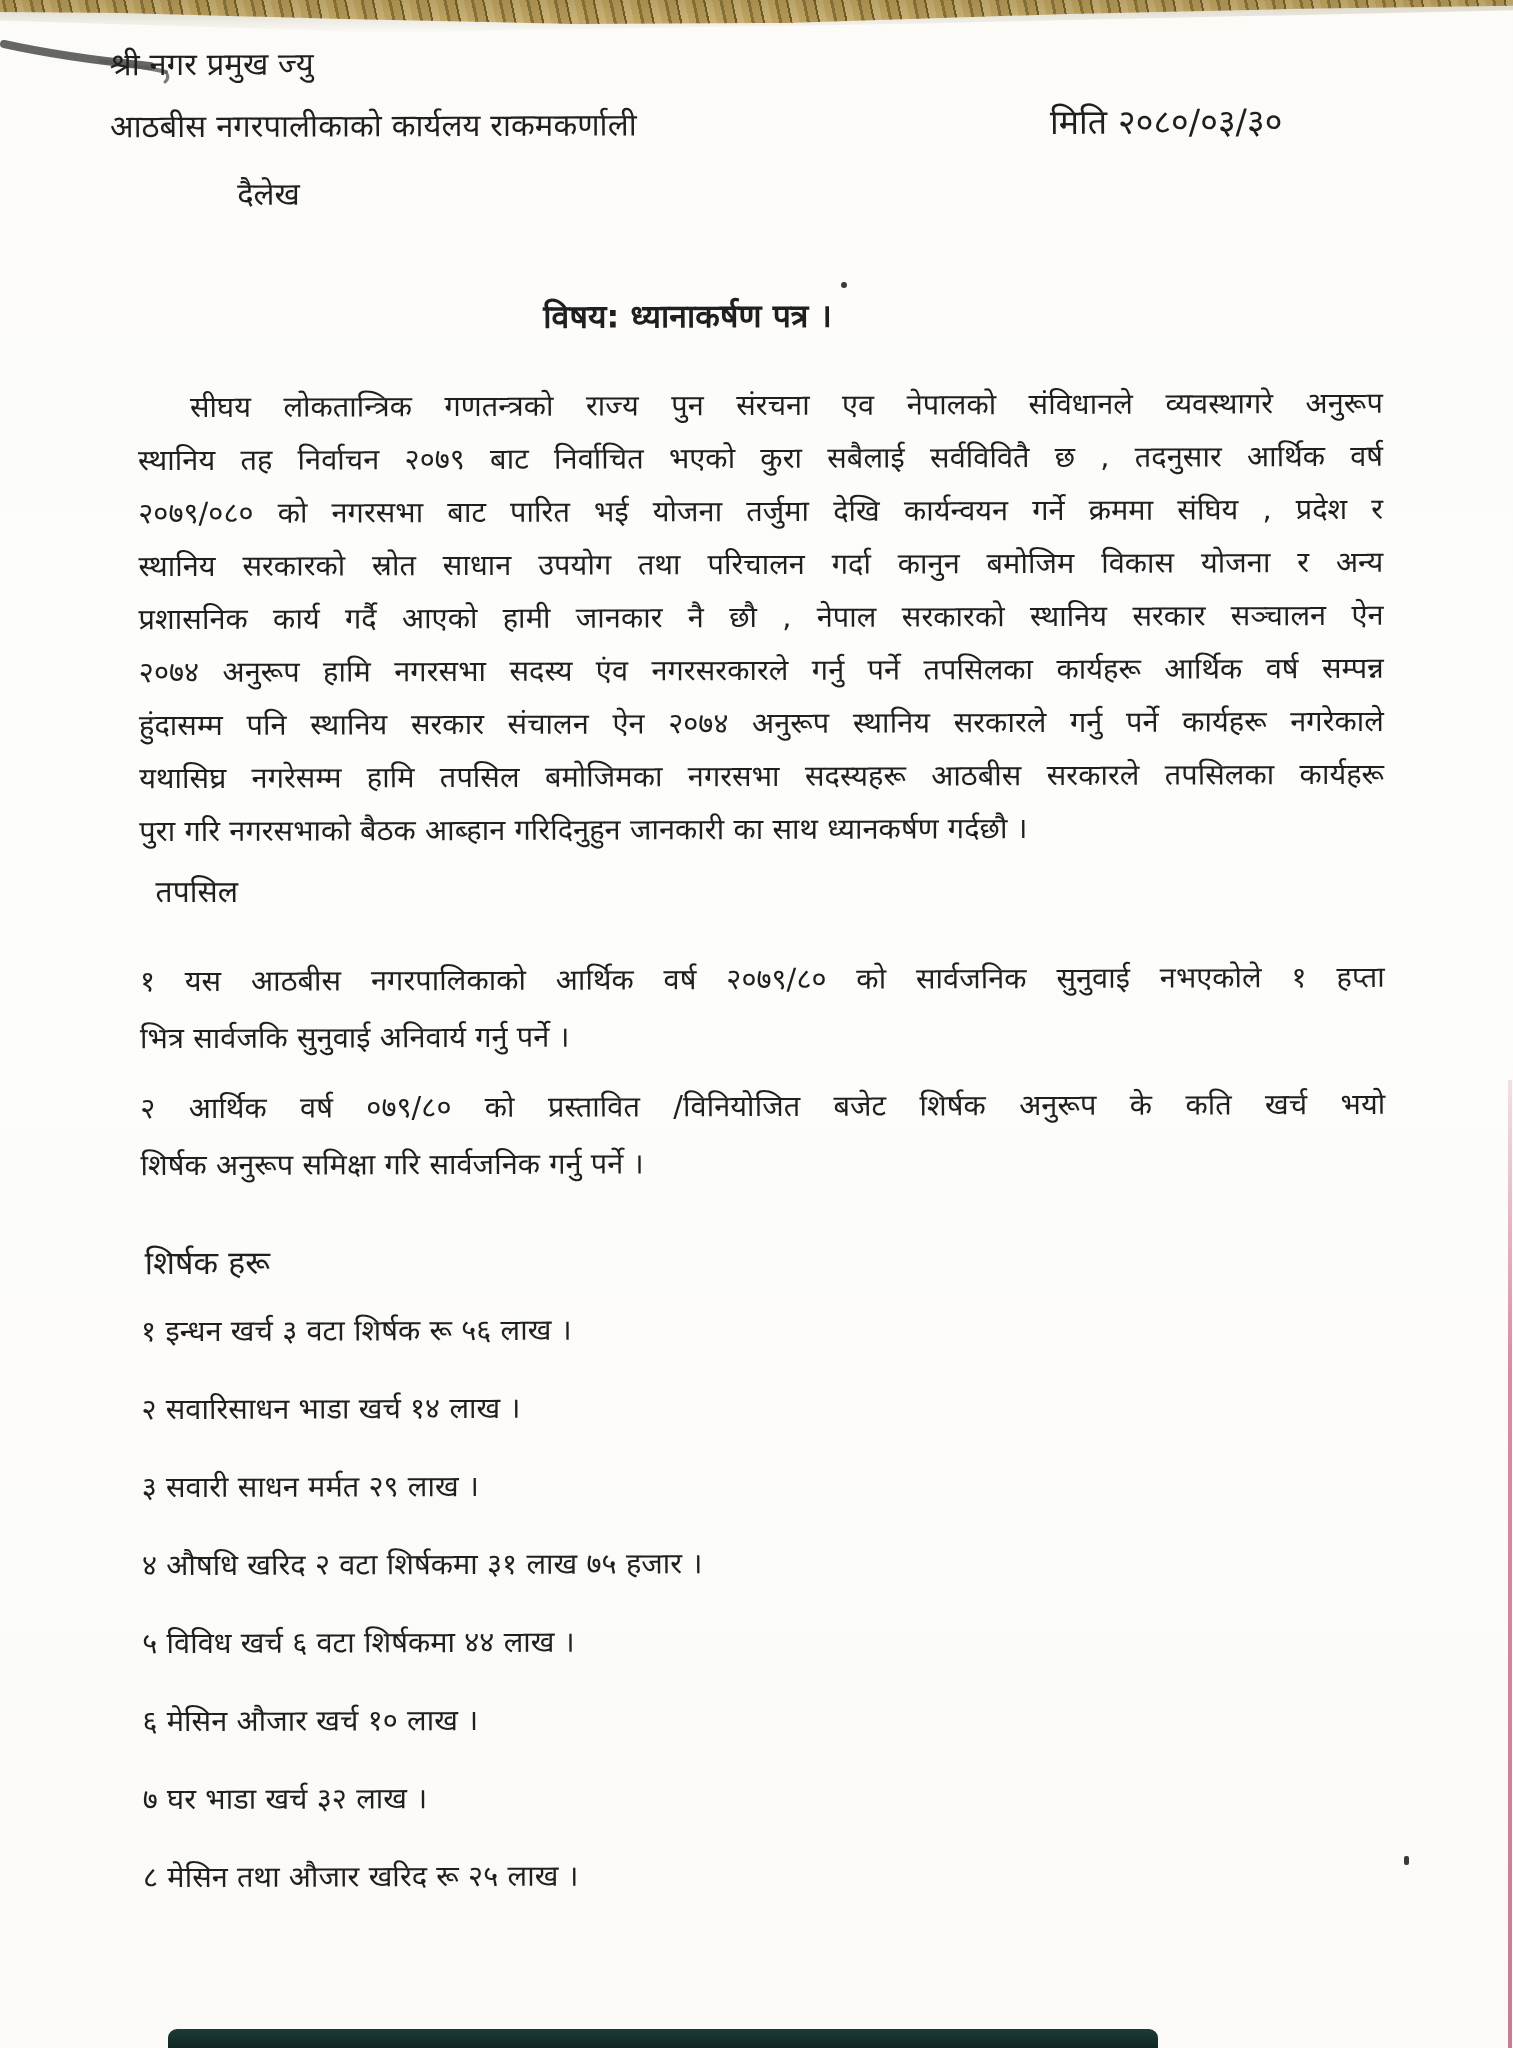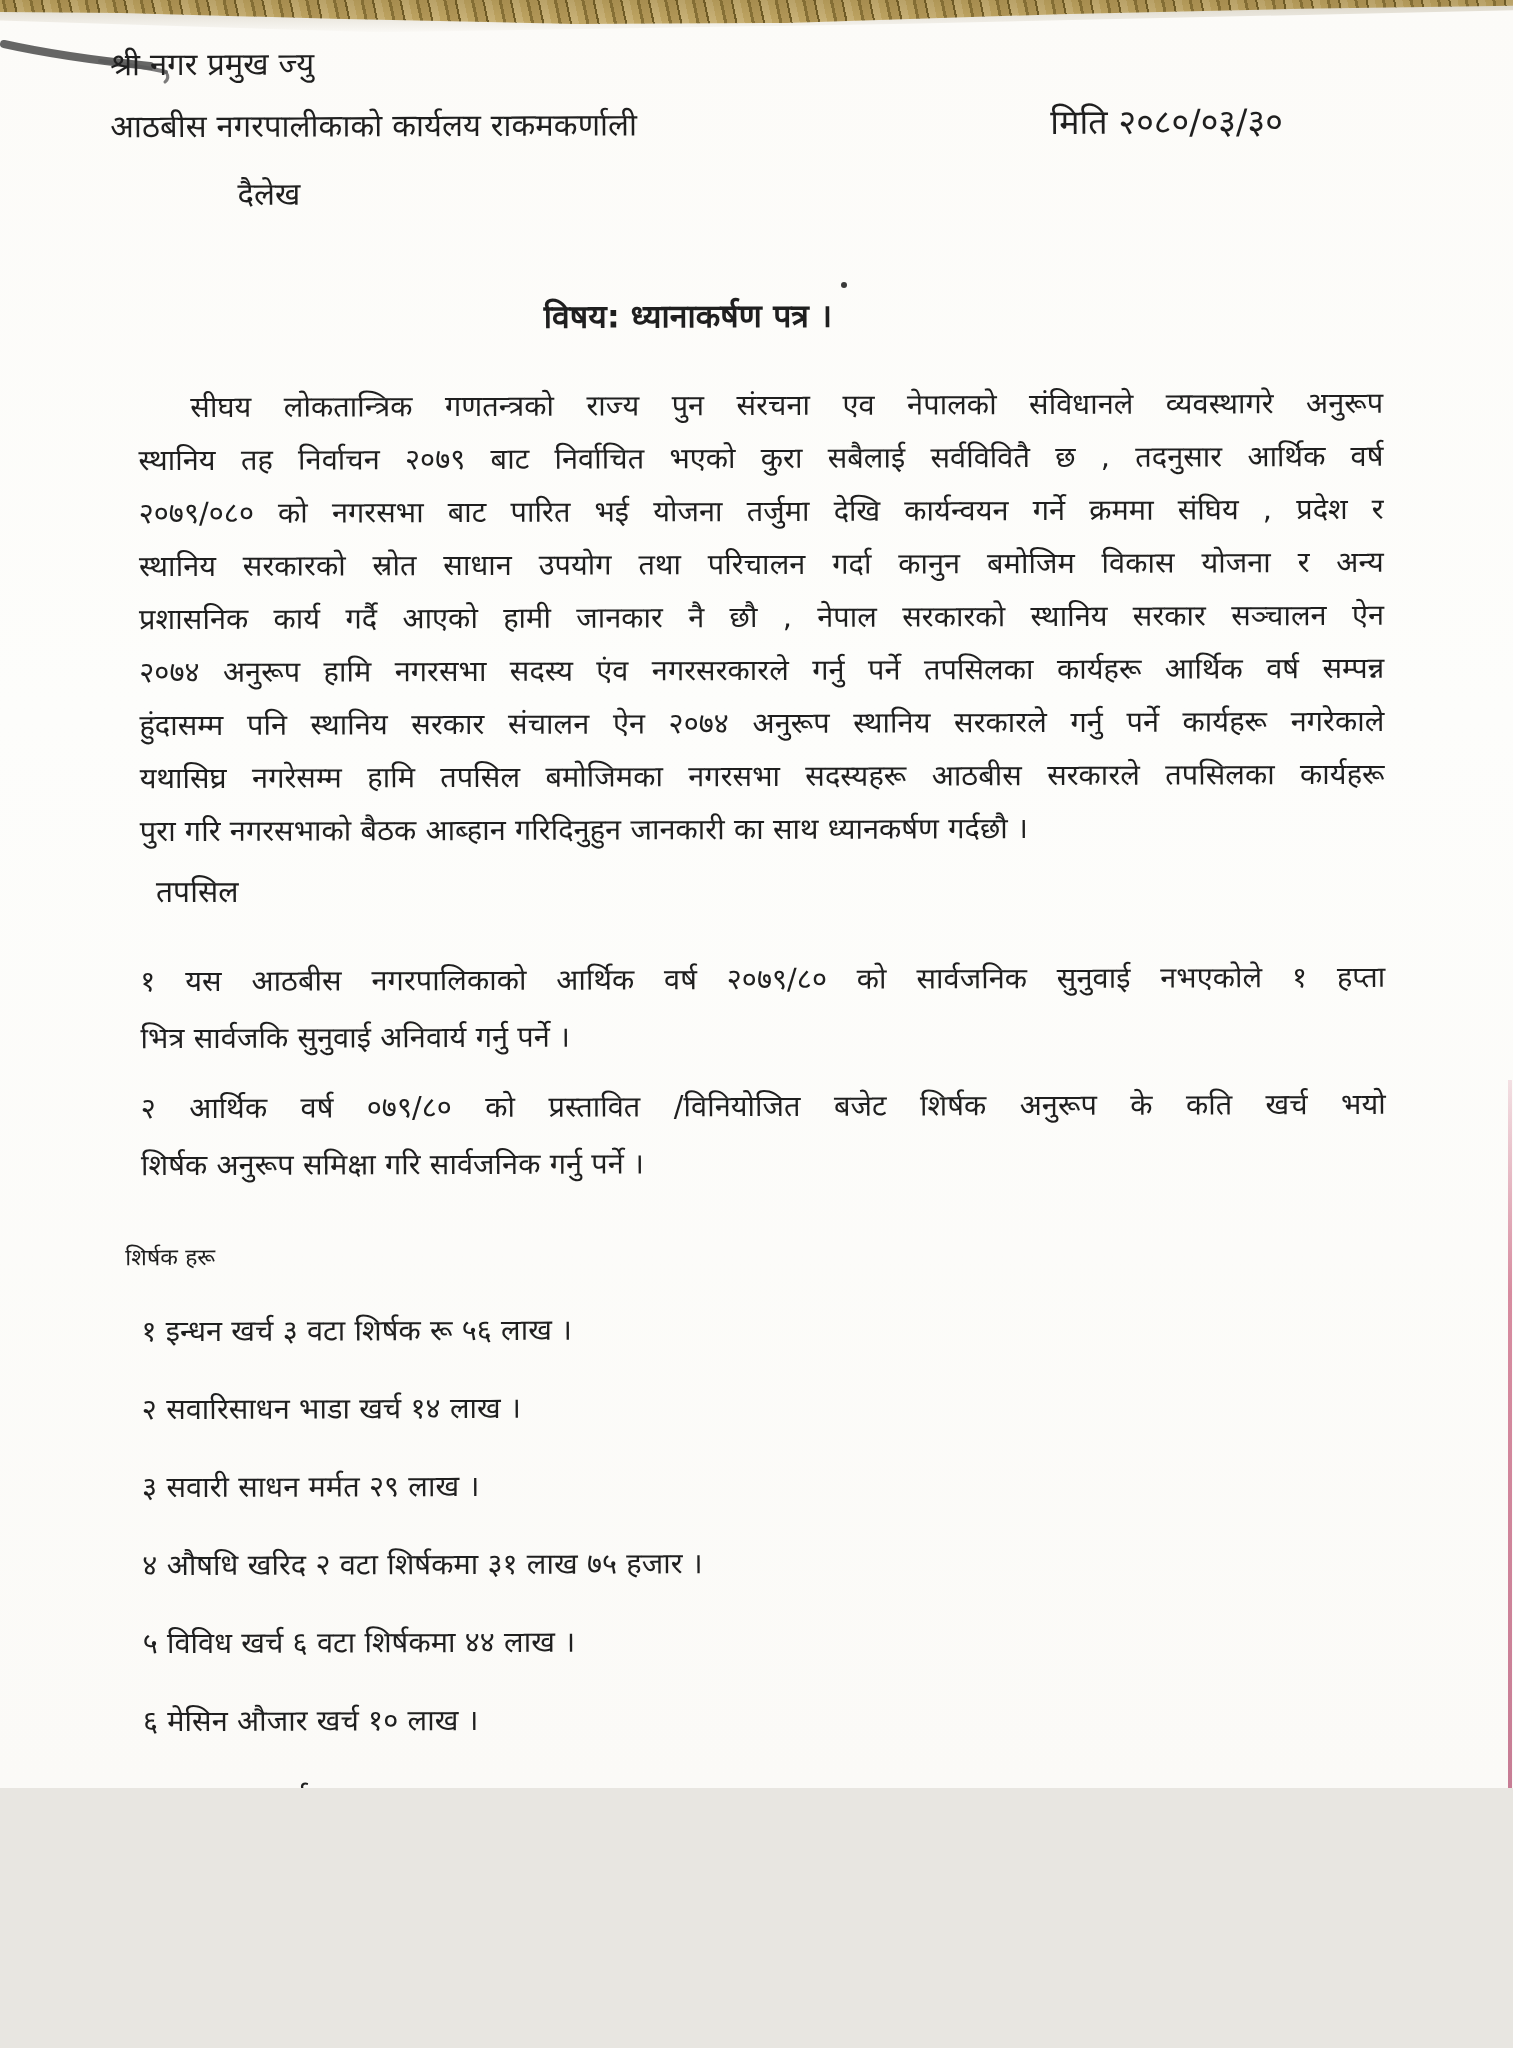--- a/index.html
+++ b/index.html
@@ -1,18 +1,18 @@
 <!DOCTYPE html>
 <html><head>
 <meta charset="utf-8">
 <style>
   html,body{margin:0;padding:0;background:#e8e6e1;}
   .page{
     position:relative;
-    width:1513px;height:1788px;
+    width:1513px;height:2048px;
     background:linear-gradient(180deg,#fcfbf8 0%, #fdfdfb 40%, #fbfaf7 100%);
     overflow:hidden;
     font-family:"DejaVu Sans","Liberation Sans",sans-serif;
     color:#1f1f1f;
     text-decoration:underline;
   }
   .content{position:absolute;inset:0;transform:rotate(-0.2deg);}
   
   .top-band{
     position:absolute;top:0;left:0;width:1513px;height:26px;
@@ -45,21 +45,21 @@
   .district{left:240px;top:170px;font-size:31px;}
   .subject{left:0;top:293px;width:1380px;text-align:center;font-size:32px;font-weight:bold;white-space:nowrap;position:absolute;}
   .bodyblock{position:absolute;left:140px;top:379px;width:1245px;font-size:29px;}
   .bodyblock .ln{height:53px;line-height:53px;white-space:nowrap;overflow:visible;}
   .jline{text-align:justify;text-align-last:justify;}
   .indent{text-indent:52px;}
   .tapasil{left:156px;top:868px;font-size:30px;}
   .pointblock{position:absolute;left:140px;width:1245px;font-size:29px;}
   .p1{top:951px;} .p2{top:1078px;}
   .pointblock .ln{height:57px;line-height:57px;white-space:nowrap;}
-  .shirshak-h{left:124px;top:1238px;font-size:23px;}
+  .shirshak-h{left:144px;top:1238px;font-size:32px;}
   .items{position:absolute;left:140px;top:1290px;width:1245px;font-size:29px;}
   .items .it{height:78px;line-height:78px;white-space:nowrap;}
 </style>
 </head>
 <body>
 
 <div class="page">
 
   <div class="top-band"></div>
   <div class="top-band-shadow"></div>

